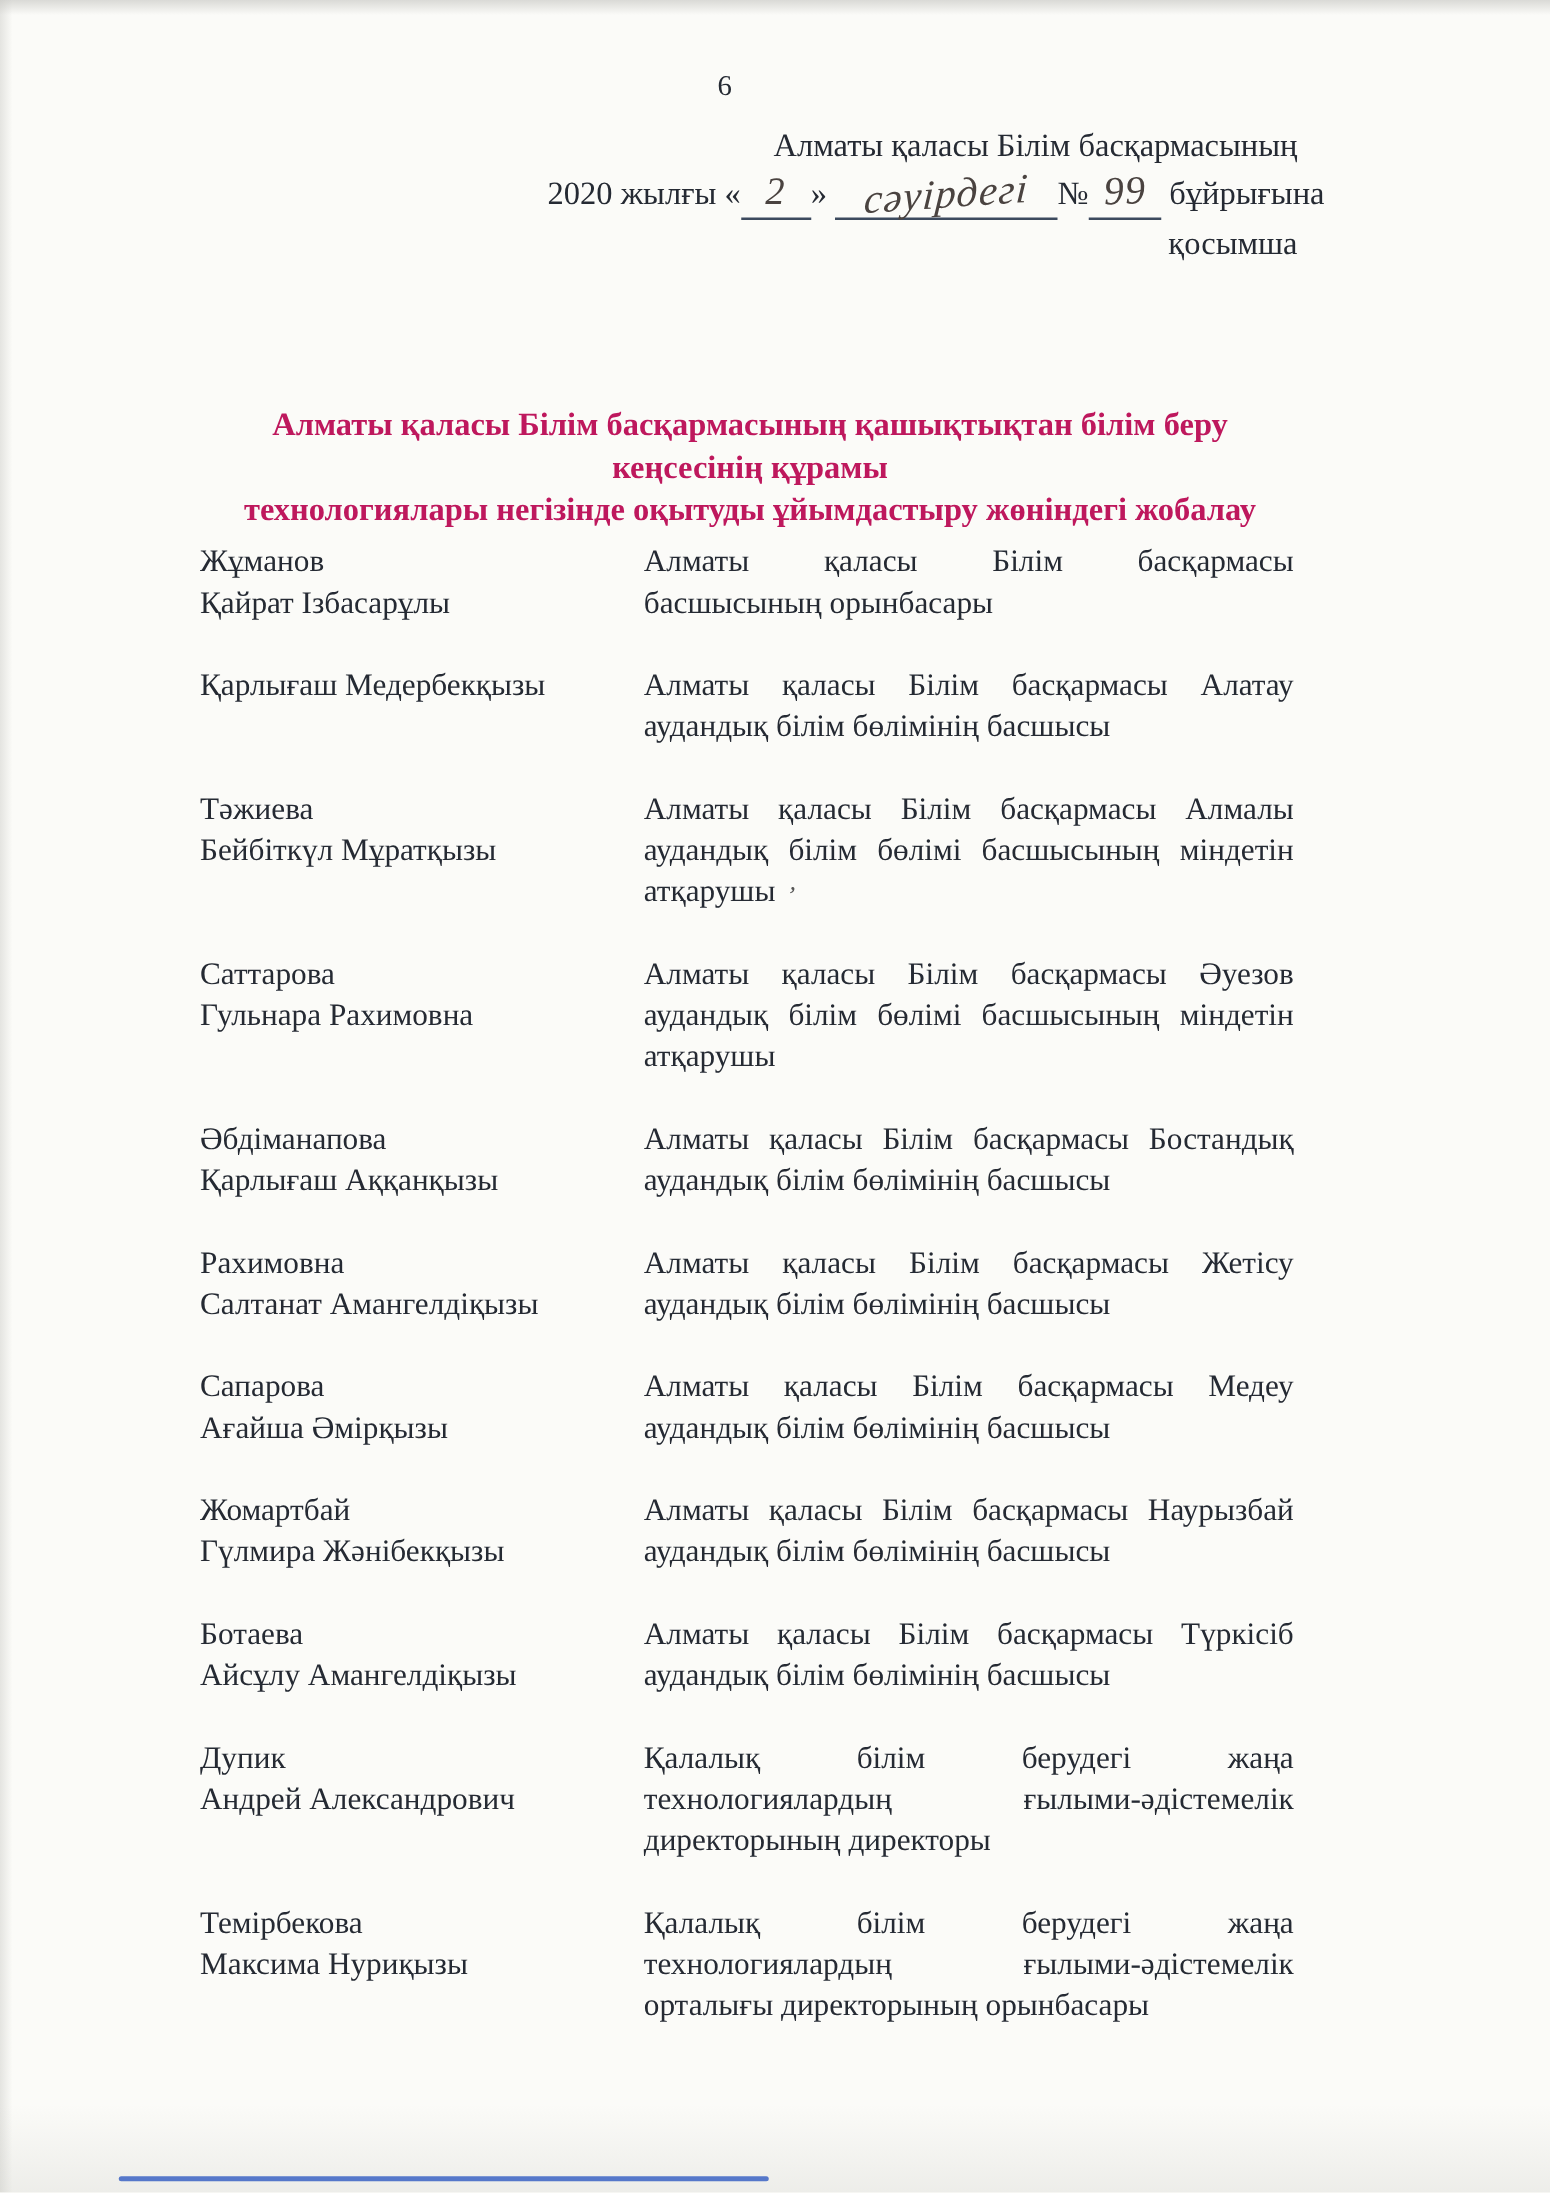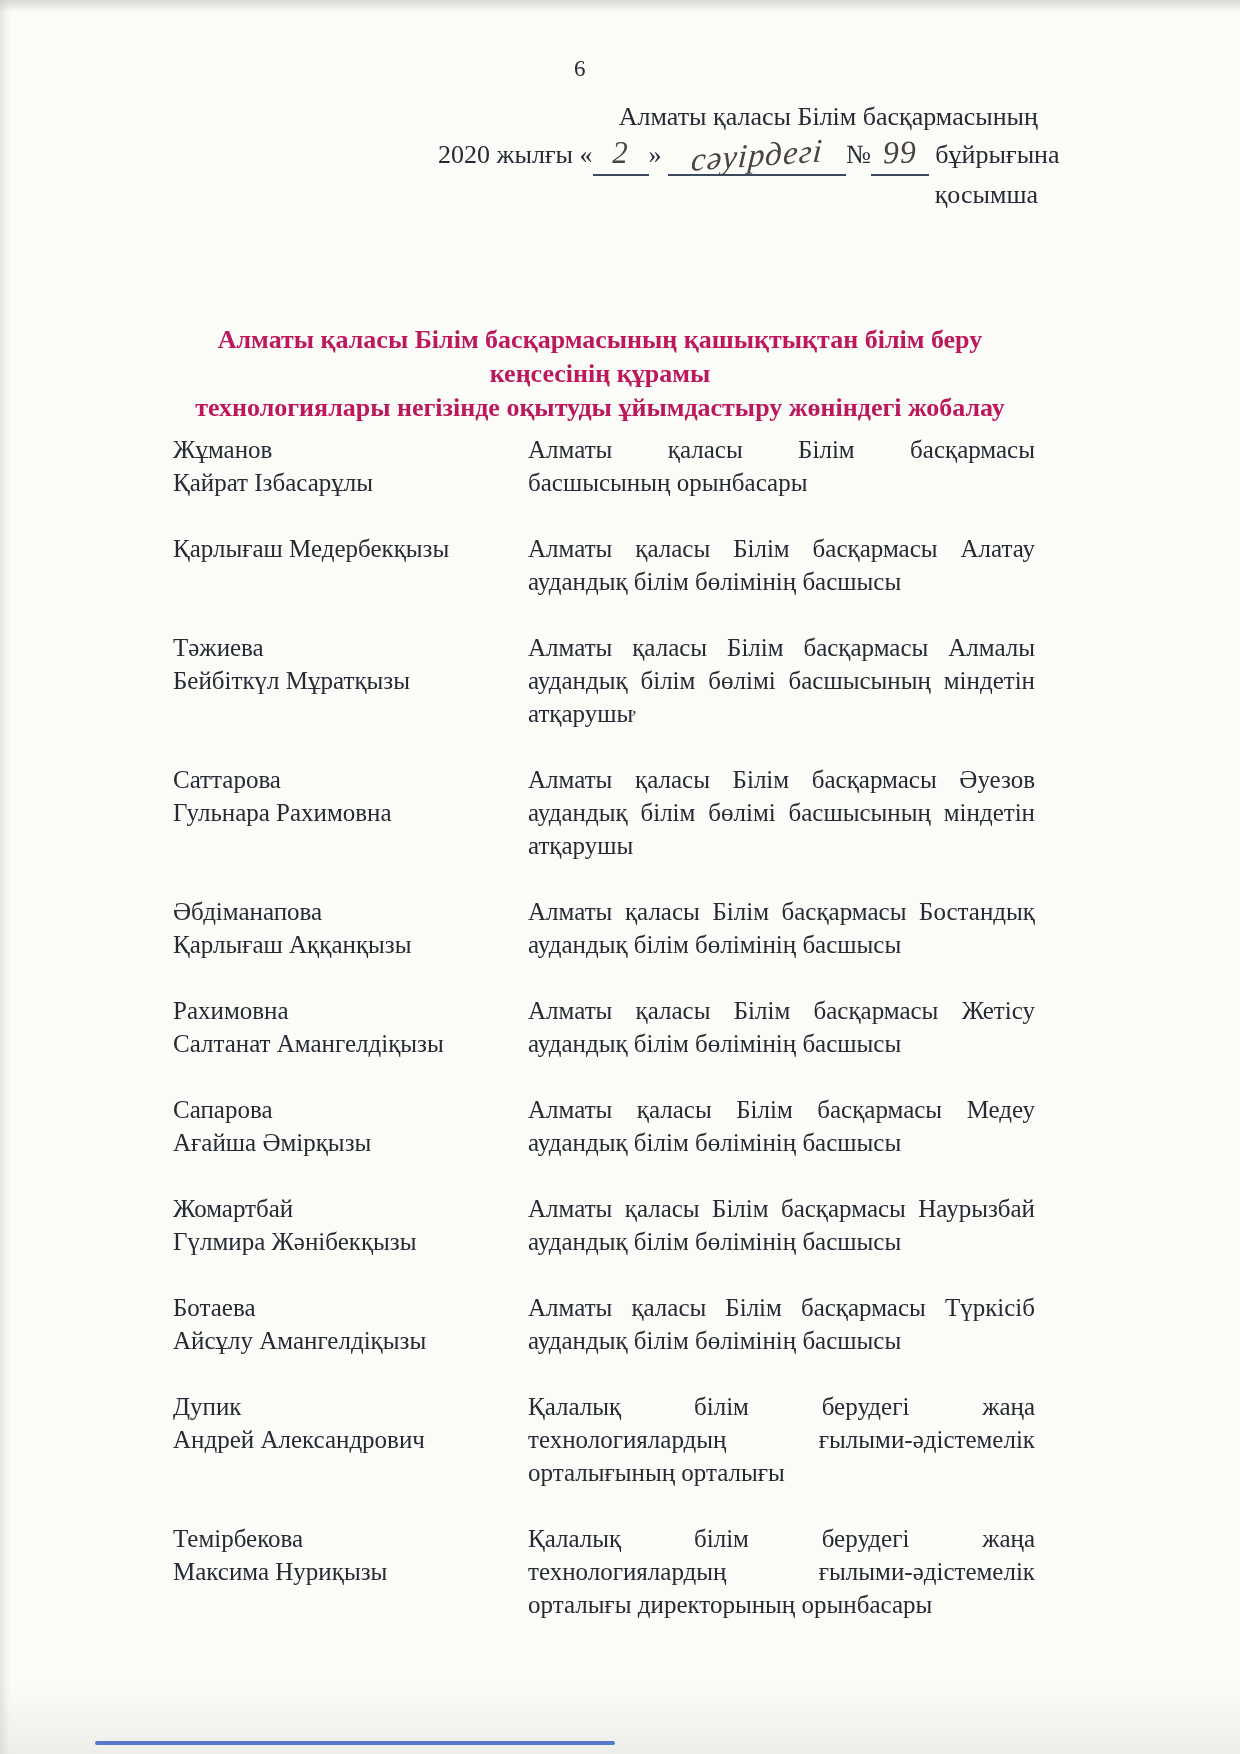--- a/index.html
+++ b/index.html
@@ -72,21 +72,21 @@
   }
   .members{
     position:absolute;top:433px;left:160px;right:205px;
     font-size:25px;line-height:33px;
   }
   .member-row{
     display:flex;
     margin-bottom:33px;
   }
   .member-name{
-    width:355px;flex-shrink:0;margin-left:13px;
+    width:355px;flex-shrink:0;
   }
   .member-position{
     flex:1;
   }
   .pos-line{
     text-align:justify;
     text-align-last:justify;
   }
   .pos-line:last-child{
     text-align-last:left;
@@ -221,21 +221,21 @@
   </div>
 
   <div class="member-row">
     <div class="member-name">
       <div>Дупик</div>
       <div>Андрей Александрович</div>
     </div>
     <div class="member-position">
           <div class="pos-line">Қалалық білім берудегі жаңа</div>
           <div class="pos-line">технологиялардың ғылыми-әдістемелік</div>
-          <div class="pos-line">орталығының орталығы</div>
+          <div class="pos-line">директорының директоры</div>
         </div>
   </div>
 
   <div class="member-row">
     <div class="member-name">
       <div>Темірбекова</div>
       <div>Максима Нуриқызы</div>
     </div>
     <div class="member-position">
           <div class="pos-line">Қалалық білім берудегі жаңа</div>

